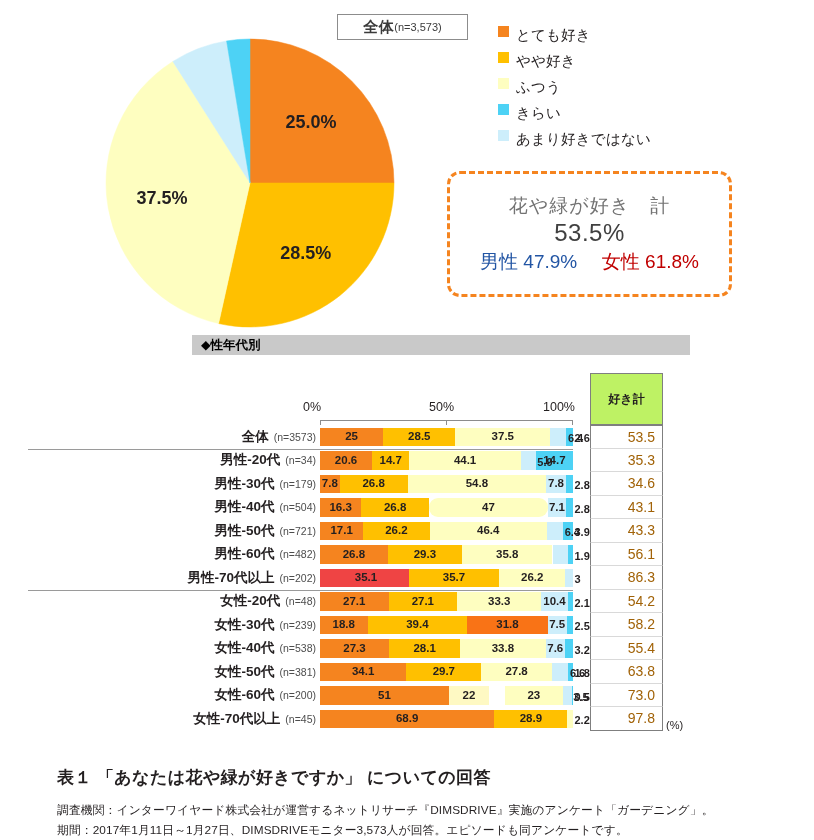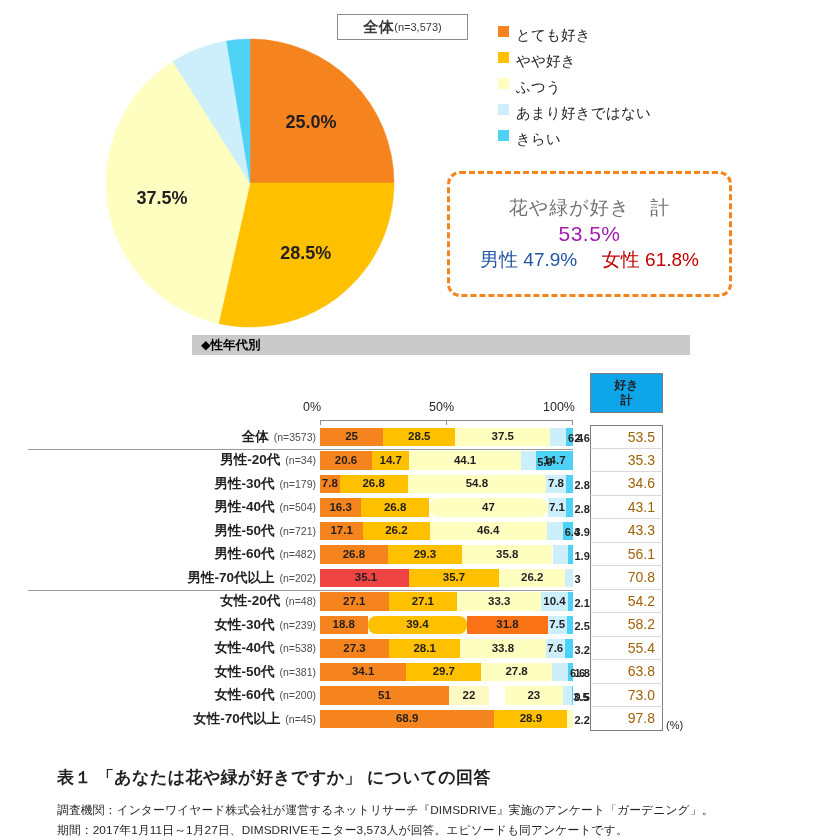--- a/index.html
+++ b/index.html
@@ -45,21 +45,21 @@
   #callout {
     left: 447px; top: 171px; width: 285px; height: 126px;
     border: 3px dashed #F5841F;
     border-radius: 13px;
     box-sizing: border-box;
     display: flex; flex-direction: column;
     align-items: center; justify-content: center;
     background: #fff;
   }
   #callout .c1 { font-size: 19px; color: #737373; letter-spacing: 1px; margin-bottom: 1px; }
-  #callout .c2 { font-size: 21px; color: #a21caf; letter-spacing: .5px; line-height: 1.1; }
+  #callout .c2 { font-size: 24px; color: #404040; letter-spacing: .5px; line-height: 1.1; }
   #callout .c3 { font-size: 19px; margin-top: 2px; white-space: nowrap; }
   #callout .male   { color: #2255A4; }
   #callout .female { color: #C00000; }
   #callout .gap { display:inline-block; width: 14px; }
 
   
   #section-bar {
     left: 192px; top: 335px; width: 498px; height: 20px;
     background: #c9c9c9;
     display: flex; align-items: center;
@@ -123,25 +123,25 @@
     display: flex; align-items: center; justify-content: flex-end;
     padding-right: 7px;
     background: #fff;
   }
   .tot-cell span { font-size: 14px; color: #a16207; }
   .tot-cell.last { border-bottom: 1.3px solid #7f7f7f; }
   .tot-cell.first { border-top: 1.3px solid #7f7f7f; }
 
   #tot-header {
     position: absolute; left: 590px; top: -52px;
-    width: 73px; height: 40px;
-    background: #0ea5e9;
+    width: 73px; height: 52px;
+    background: #bef264;
     border: 1.3px solid #7f7f7f;
     box-sizing: border-box;
-    display: flex; flex-direction: column;
+    display: flex; flex-direction: row;
     align-items: center; justify-content: center;
     line-height: 1.25;
   }
   #tot-header span { font-size: 12px; font-weight: 700; color: #231f20; }
 
   #pct-mark {
     position: absolute; left: 666px; width: 30px;
     font-size: 11px; color: #231f20;
     display: flex; align-items: flex-end; height: 23.5px;
   }
@@ -189,26 +189,26 @@
     </div>
     <div class="legend-row">
       <span class="legend-sw" style="background: rgb(255, 192, 0);"></span>
       <span class="legend-lb">やや好き</span>
     </div>
     <div class="legend-row">
       <span class="legend-sw" style="background: rgb(254, 254, 192);"></span>
       <span class="legend-lb">ふつう</span>
     </div>
     <div class="legend-row">
+      <span class="legend-sw" style="background: rgb(77, 210, 245);"></span>
+      <span class="legend-lb">きらい</span>
+    </div>
+    <div class="legend-row">
       <span class="legend-sw" style="background: rgb(205, 238, 251);"></span>
       <span class="legend-lb">あまり好きではない</span>
-    </div>
-    <div class="legend-row">
-      <span class="legend-sw" style="background: rgb(77, 210, 245);"></span>
-      <span class="legend-lb">きらい</span>
     </div>
   </div>
 
 <div class="abs" id="callout">
   <div class="c1">花や緑が好き　計</div>
   <div class="c2">53.5%</div>
   <div class="c3">
     <span class="male">男性</span>
     <span class="male">47.9%</span>
     <span class="gap"></span>
@@ -413,21 +413,21 @@
           </div>
           <div class="seg" style="left: 179.12px; width: 66.29px; background: rgb(254, 254, 192);">
             <span class="v">26.2</span>
           </div>
           <div class="seg" style="left: 245.41px; width: 7.59px; background: rgb(205, 238, 251);"></div>
           <div class="out-val" style="left: 254.5px;">
             <span>3</span>
           </div>
         </div>
         <div class="tot-cell">
-          <span>70.8</span>
+          <span>86.3</span>
         </div>
       </div>
       <div class="row">
         <div class="row-label">
           <span class="rl-name">女性-20代</span>
           <span class="rl-n">(n=48)</span>
         </div>
         <div class="bar-area">
           <div class="seg" style="left: 0px; width: 68.56px; background: rgb(245, 132, 31);">
             <span class="v">27.1</span>
@@ -452,21 +452,21 @@
       </div>
       <div class="row">
         <div class="row-label">
           <span class="rl-name">女性-30代</span>
           <span class="rl-n">(n=239)</span>
         </div>
         <div class="bar-area">
           <div class="seg" style="left: 0px; width: 47.56px; background: rgb(245, 132, 31);">
             <span class="v">18.8</span>
           </div>
-          <div class="seg" style="left: 47.56px; width: 99.68px; background: rgb(255, 192, 0); border-radius: 8px;">
+          <div class="seg" style="left: 47.56px; width: 99.68px; background: rgb(255, 192, 0);">
             <span class="v">39.4</span>
           </div>
           <div class="seg" style="left: 147.25px; width: 80.45px; background: #f97316;">
             <span class="v">31.8</span>
           </div>
           <div class="seg" style="left: 227.7px; width: 18.97px; background: rgb(205, 238, 251);">
             <span class="v">7.5</span>
           </div>
           <div class="seg" style="left: 246.67px; width: 6.33px; background: rgb(77, 210, 245);"></div>
           <div class="out-val" style="left: 254.5px;">

